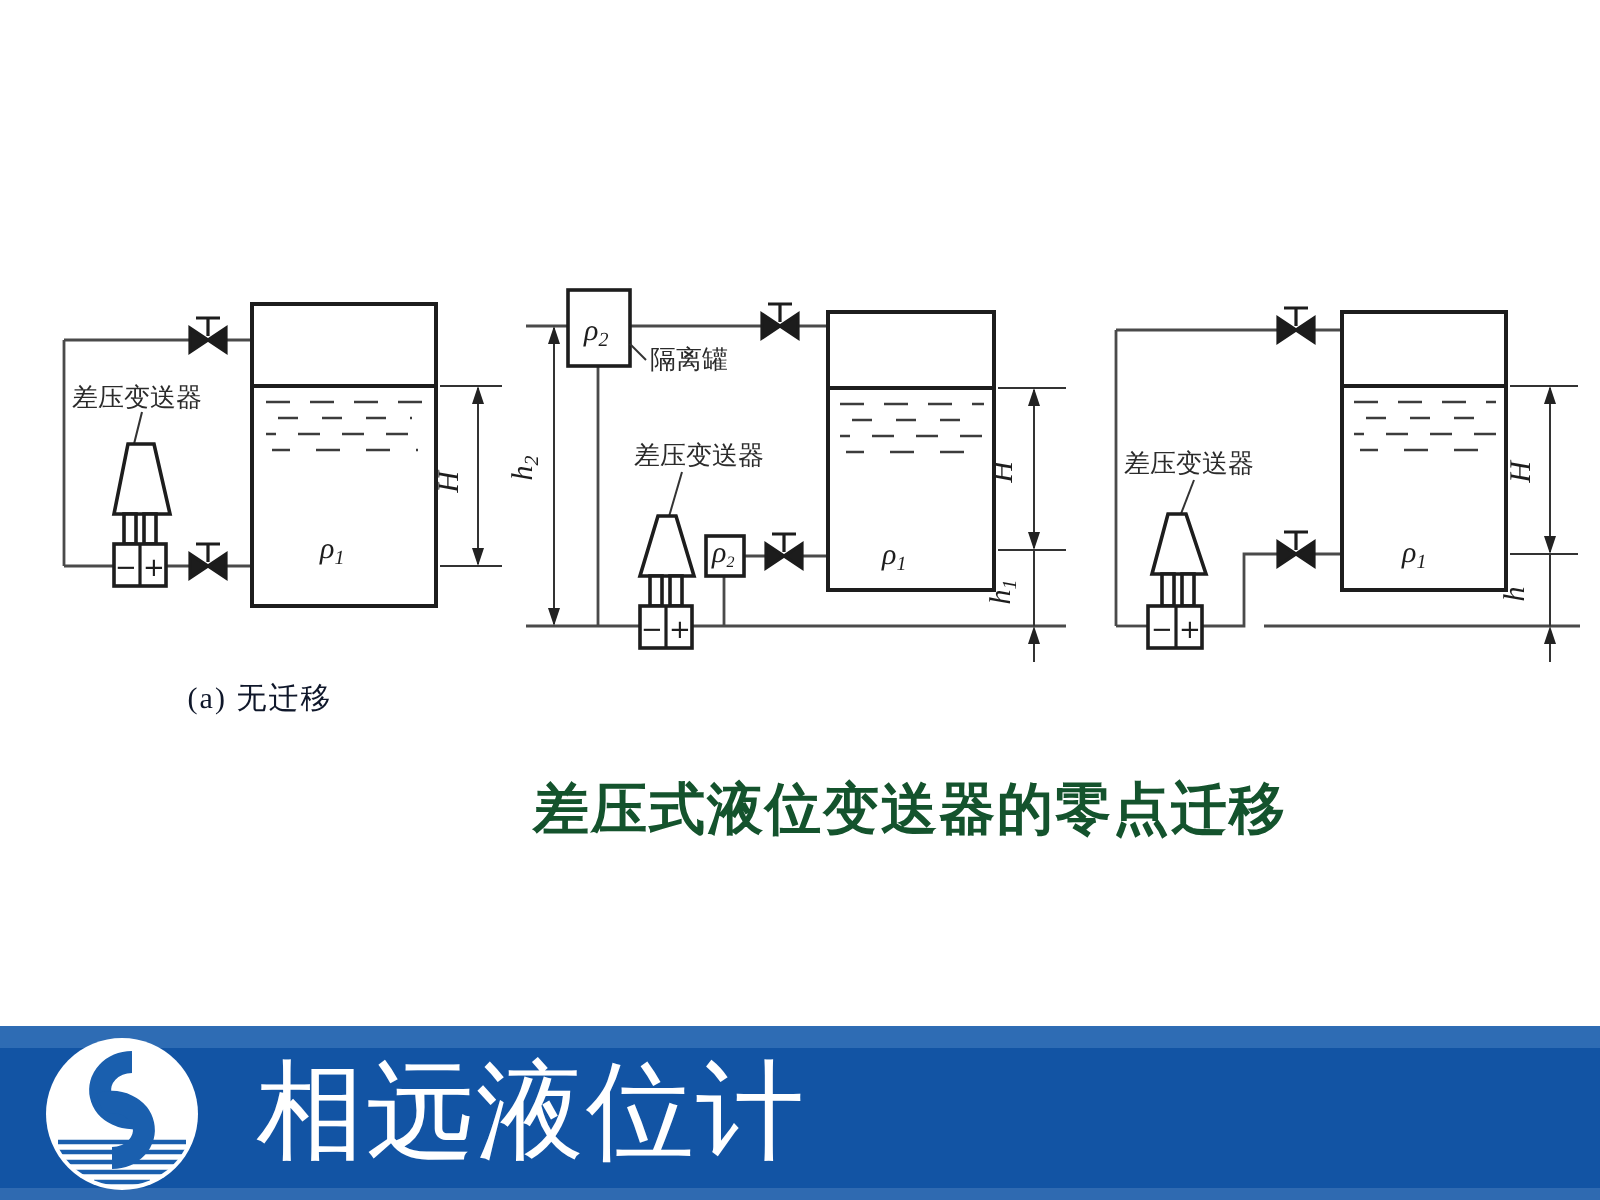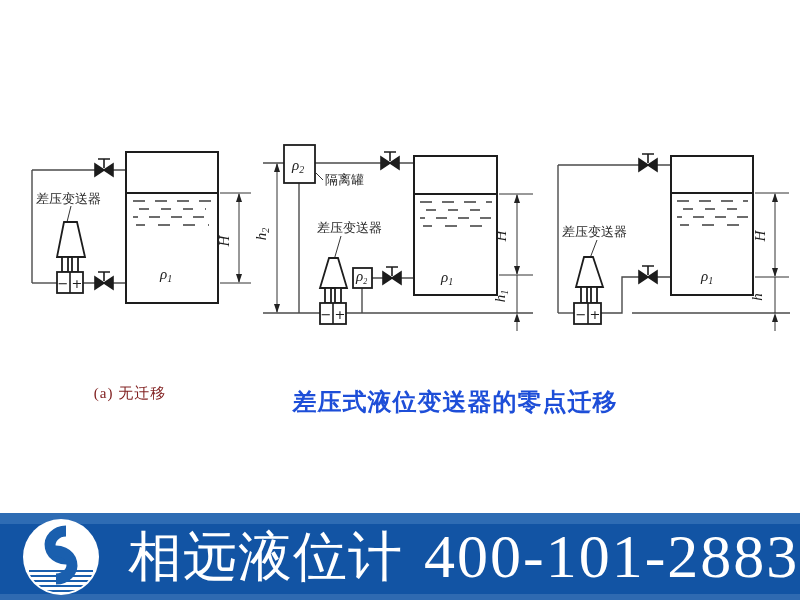--- a/index.html
+++ b/index.html
@@ -1,22 +1,22 @@
 <!DOCTYPE html>
 <html><head>
 <meta charset="utf-8">
 <style>
   html,body{margin:0;padding:0;background:#888;}
   .page{position:relative;width:800px;height:600px;background:#ffffff;overflow:hidden;
         font-family:"Liberation Sans",sans-serif;}
   .fig-canvas{position:absolute;left:0;top:0;}
   .caption{position:absolute;top:340px;width:160px;text-align:center;font-size:15px;
-           color:#7f1d1d;font-family:"Liberation Serif",serif;letter-spacing:1px;margin-top:44px;}
+           color:#0f172a;font-family:"Liberation Serif",serif;letter-spacing:1px;}
   .fig-title{position:absolute;top:386px;left:155px;width:600px;text-align:center;
-             font-size:24px;font-weight:bold;color:#1d4ed8;letter-spacing:1px;}
+             font-size:28px;font-weight:bold;color:#14532d;letter-spacing:1px;}
   .banner{position:absolute;left:0;top:513px;width:800px;height:87px;background:#1254a4;}
   .banner-strip-top{position:absolute;left:0;top:0;width:800px;height:11px;background:#2e6cb4;}
   .banner-strip-bottom{position:absolute;left:0;bottom:0;width:800px;height:6px;background:#2f6ab1;}
   .logo{position:absolute;left:23px;top:6px;width:76px;height:76px;}
   .brand{position:absolute;left:128px;top:8px;font-size:54px;font-weight:300;color:#ffffff;
          letter-spacing:1px;line-height:70px;}
   .phone{position:absolute;left:424px;top:2px;font-size:62px;color:#ffffff;
          font-family:"Liberation Serif",serif;letter-spacing:2px;line-height:82px;}
 
   
@@ -238,16 +238,15 @@
         <line x1="14" y1="67" x2="62" y2="67"></line>
         <line x1="24" y1="72" x2="52" y2="72"></line>
       </g>
       <g clip-path="url(#logo-clip)">
         <path d="M43,12 a16,14 0 1 0 6,27" fill="none" stroke="#1a5fae" stroke-width="11"></path>
         <path d="M33,60 a16,14 0 1 0 -6,-27" fill="none" stroke="#1a5fae" stroke-width="11"></path>
       </g>
     </svg>
 
     <div class="brand">相远液位计</div>
-    <div class="phone">400-101-2883</div>
   </div>
 
 </div>
 
 </body></html>

